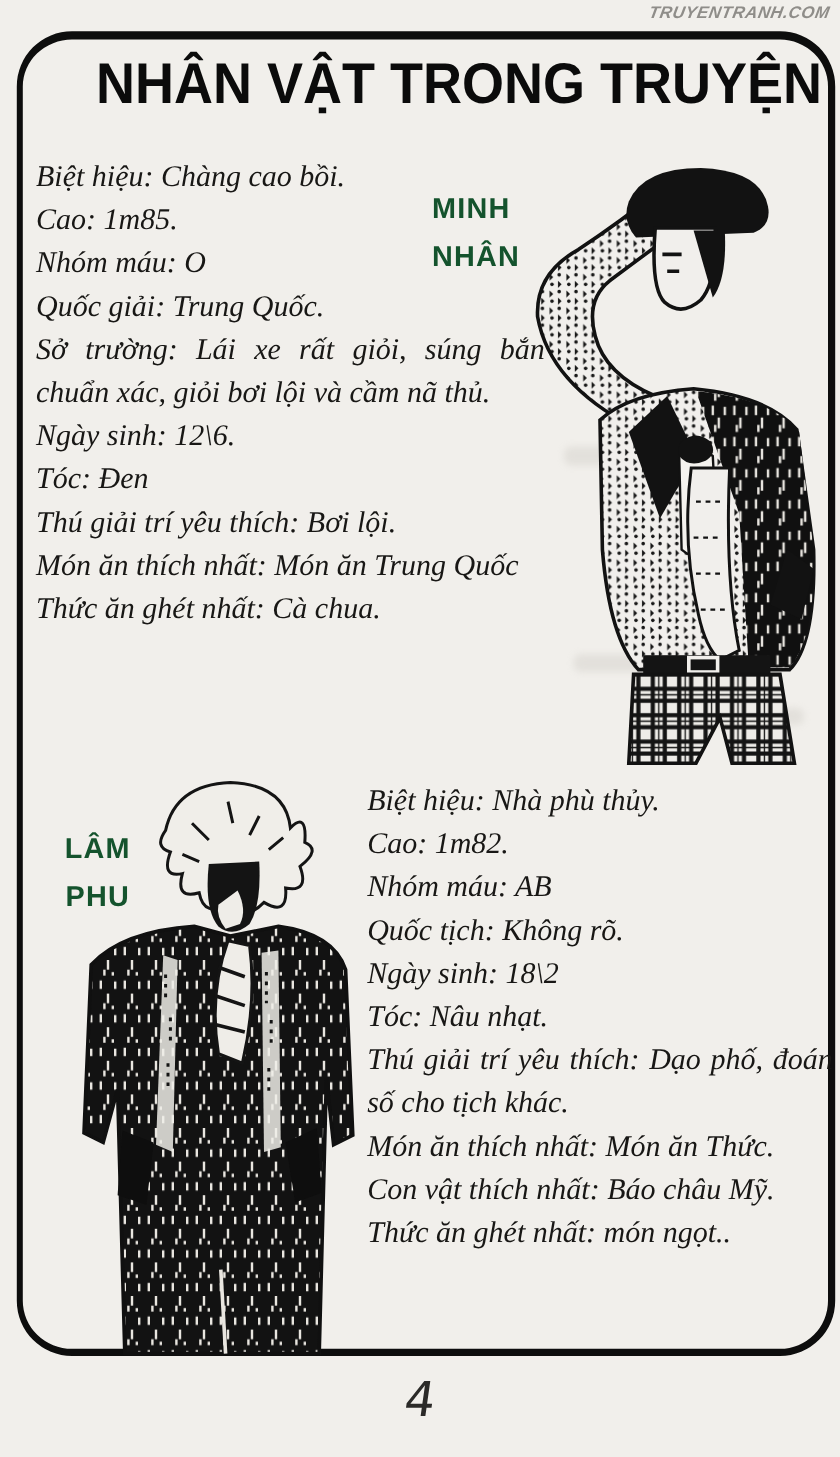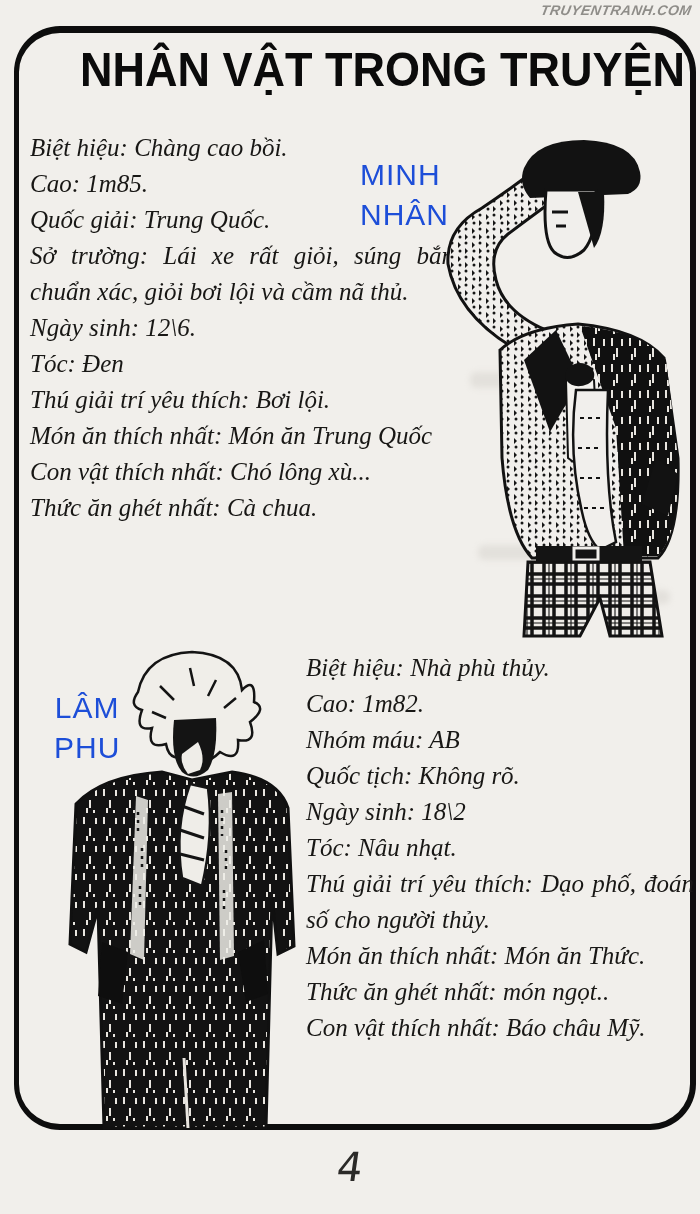--- a/index.html
+++ b/index.html
@@ -36,22 +36,22 @@
     transform:scaleY(1.06);
     white-space:nowrap;
   }
   .profile-text { position:absolute; font-size:25px; line-height:36px; color:#181715;font-style:italic; }
   .profile-text p { margin:0; text-align:justify; }
   .profile-1 { left:30px; top:130px; width:424px; }
   .profile-2 { left:306px; top:650px; width:388px; }
   .char-name {
     position:absolute;
     font-family:"Liberation Sans", sans-serif;
-    font-weight:normal; font-size:30px; line-height:40px;
-    letter-spacing:1px; color:#1d4ed8;
+    font-weight:bold; font-size:24px; line-height:40px;
+    letter-spacing:1px; color:#14532d;
   }
   .name-1 { left:360px; top:155px; }
   .name-2 { left:54px; top:688px;text-align:center; }
   .illo { position:absolute; }
   .illo-1 { left:428px; top:128px; }
   .illo-2 { left:40px; top:646px; }
   .page-number {
     position:absolute; left:0; top:1144px; width:700px;
     text-align:center;
     font-family:"DejaVu Sans", sans-serif;
@@ -73,27 +73,27 @@
 <div class="page-title">NHÂN VẬT TRONG TRUYỆN</div>
 
 <div class="bleed" style="left:470px;top:372px;width:90px;height:16px;"></div>
 <div class="bleed" style="left:560px;top:420px;width:70px;height:14px;"></div>
 <div class="bleed" style="left:478px;top:545px;width:110px;height:15px;"></div>
 <div class="bleed" style="left:590px;top:590px;width:80px;height:14px;"></div>
 
 <div class="profile-text profile-1">
   <p>Biệt hiệu: Chàng cao bồi.</p>
   <p>Cao: 1m85.</p>
+  <p>Nhóm máu: O</p>
   <p>Quốc giải: Trung Quốc.</p>
   <p>Sở trường: Lái xe rất giỏi, súng bắn chuẩn xác, giỏi bơi lội và cầm nã thủ.</p>
   <p>Ngày sinh: 12\6.</p>
   <p>Tóc: Đen</p>
   <p>Thú giải trí yêu thích: Bơi lội.</p>
   <p>Món ăn thích nhất: Món ăn Trung Quốc</p>
-  <p>Con vật thích nhất: Chó lông xù...</p>
   <p>Thức ăn ghét nhất: Cà chua.</p>
 </div>
 
 <div class="char-name name-1">
   <div>MINH</div>
   <div>NHÂN</div>
 </div>
 
 <svg class="illo illo-1" width="272" height="512" viewBox="0 0 272 512">
   <defs>
@@ -180,19 +180,19 @@
   <path d="M148 482 l-4 -70" stroke="#e9e6e0" stroke-width="3"></path>
 </svg>
 
 <div class="profile-text profile-2">
   <p>Biệt hiệu: Nhà phù thủy.</p>
   <p>Cao: 1m82.</p>
   <p>Nhóm máu: AB</p>
   <p>Quốc tịch: Không rõ.</p>
   <p>Ngày sinh: 18\2</p>
   <p>Tóc: Nâu nhạt.</p>
-  <p>Thú giải trí yêu thích: Dạo phố, đoán số cho người thủy.</p>
+  <p>Thú giải trí yêu thích: Dạo phố, đoán số cho tịch khác.</p>
   <p>Món ăn thích nhất: Món ăn Thức.</p>
+  <p>Con vật thích nhất: Báo châu Mỹ.</p>
   <p>Thức ăn ghét nhất: món ngọt..</p>
-  <p>Con vật thích nhất: Báo châu Mỹ.</p>
 </div>
 
 <div class="page-number">4</div>
 
 </body></html>

